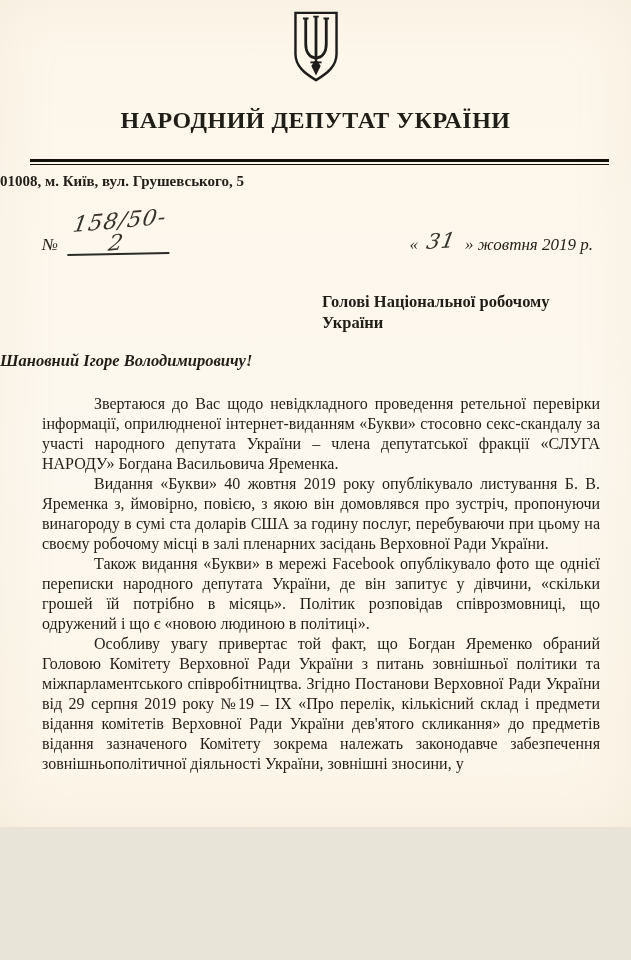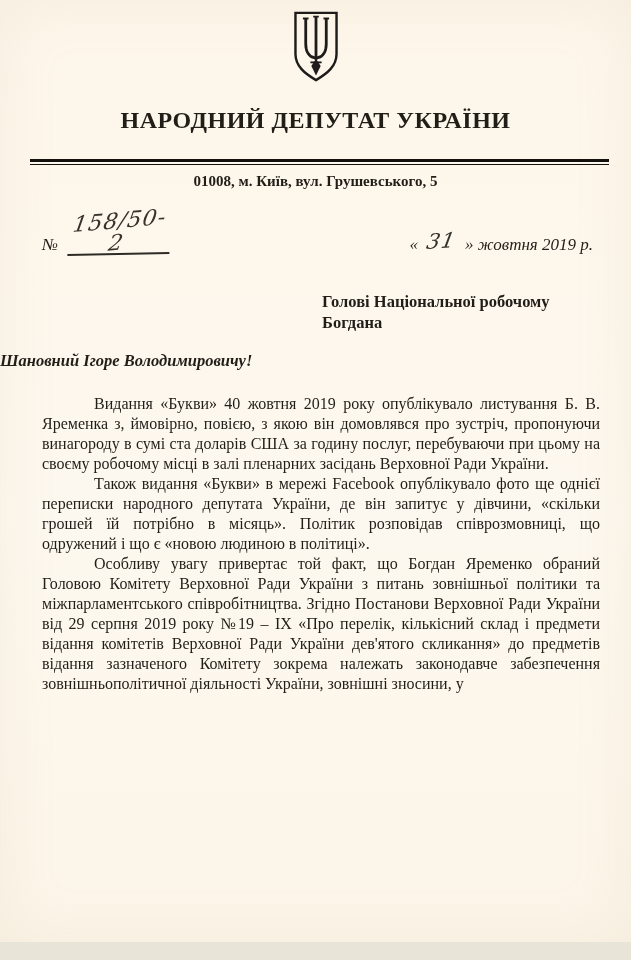--- a/index.html
+++ b/index.html
@@ -3,37 +3,37 @@
 <meta charset="utf-8">
 <style>
   html, body { margin: 0; padding: 0; }
   body {
     width: 631px; height: 960px; overflow: hidden;
     background: #e9e4d8;
     font-family: "Liberation Serif", serif;
   }
   .paper {
     position: relative;
-    width: 631px; height: 942px;
+    width: 631px; height: 827px;
     box-sizing: border-box;
     background: linear-gradient(180deg, #fdf6ea 0%, #fdf8ef 55%, #fcf5e8 100%);
     color: #211e18;
     box-shadow: inset 0 0 60px rgba(190,170,130,0.12);
   }
   
   .emblem-wrap { display: flex; justify-content: center; padding-top: 10px; }
   .org-title {
     text-align: center; font-weight: bold; font-size: 24px;
     letter-spacing: 0.5px; margin-top: 24px; height: 29px;
   }
   .header-rule {
     margin: 23px 22px 0 30px; height: 2px;
     border-top: 3px solid #14110d; border-bottom: 1px solid #14110d;
   }
-  .org-address { text-align: center; font-weight: bold; font-size: 15px; margin-top: 8px; height: 20px; }
+  .org-address { font-weight: bold; font-size: 15px; margin-top: 8px; height: 20px; }
   
   .ref-row {
     display: flex; justify-content: space-between; align-items: flex-end;
     margin: 20px 38px 0 42px; height: 42px;
   }
   .ref-number { font-size: 17px; font-style: italic; display: flex; align-items: flex-end; }
   .number-blank {
     display: inline-block; width: 102px; margin-left: 9px; text-align: center;
     border-bottom: 2px solid #2d2b26; transform: rotate(-1deg);
   }
@@ -92,25 +92,26 @@
     </div>
     <div class="ref-date">
       <span>«</span>
       <span class="hand hand-day">31</span>
       <span>» жовтня 2019 р.</span>
     </div>
   </div>
 
   <div class="addressee">
     <div>Голові Національної робочому</div>
-    <div>Богдана</div>
+    <div>України</div>
   </div>
 
 
   <div class="salutation">Шановний Ігоре Володимировичу!</div>
 
   <div class="body-text">
+    <p>Звертаюся до Вас щодо невідкладного проведення ретельної перевірки інформації, оприлюдненої інтернет-виданням «Букви» стосовно секс-скандалу за участі народного депутата України – члена депутатської фракції «СЛУГА НАРОДУ» Богдана Васильовича Яременка.</p>
     <p>Видання «Букви» 40 жовтня 2019 року опублікувало листування Б. В. Яременка з, ймовірно, повією, з якою він домовлявся про зустріч, пропонуючи винагороду в сумі ста доларів США за годину послуг, перебуваючи при цьому на своєму робочому місці в залі пленарних засідань Верховної Ради України.</p>
     <p>Також видання «Букви» в мережі Facebook опублікувало фото ще однієї переписки народного депутата України, де він запитує у дівчини, «скільки грошей їй потрібно в місяць». Політик розповідав співрозмовниці, що одружений і що є «новою людиною в політиці».</p>
     <p>Особливу увагу привертає той факт, що Богдан Яременко обраний Головою Комітету Верховної Ради України з питань зовнішньої політики та міжпарламентського співробітництва. Згідно Постанови Верховної Ради України від 29 серпня 2019 року №19 – ІХ «Про перелік, кількісний склад і предмети відання комітетів Верховної Ради України дев'ятого скликання» до предметів відання зазначеного Комітету зокрема належать законодавче забезпечення зовнішньополітичної діяльності України, зовнішні зносини, у</p>
   </div>
 
 </div>
 
 </body></html>

